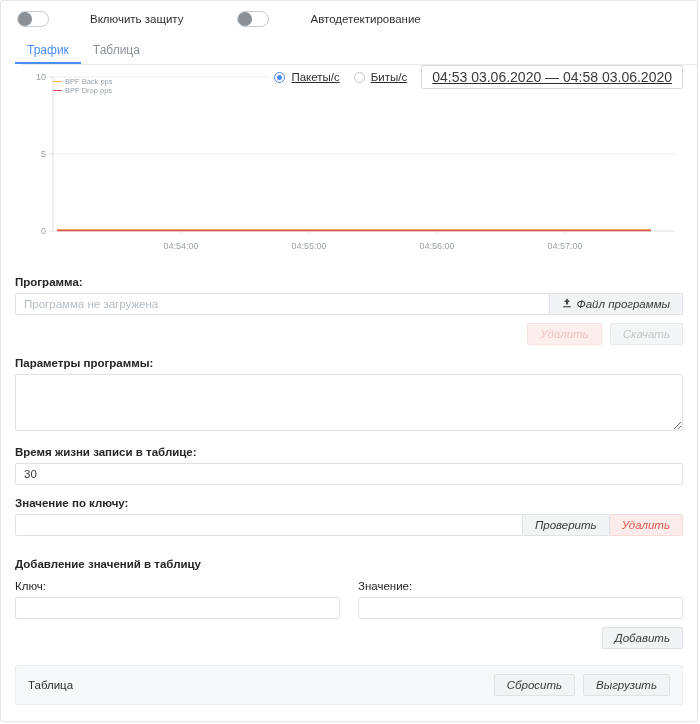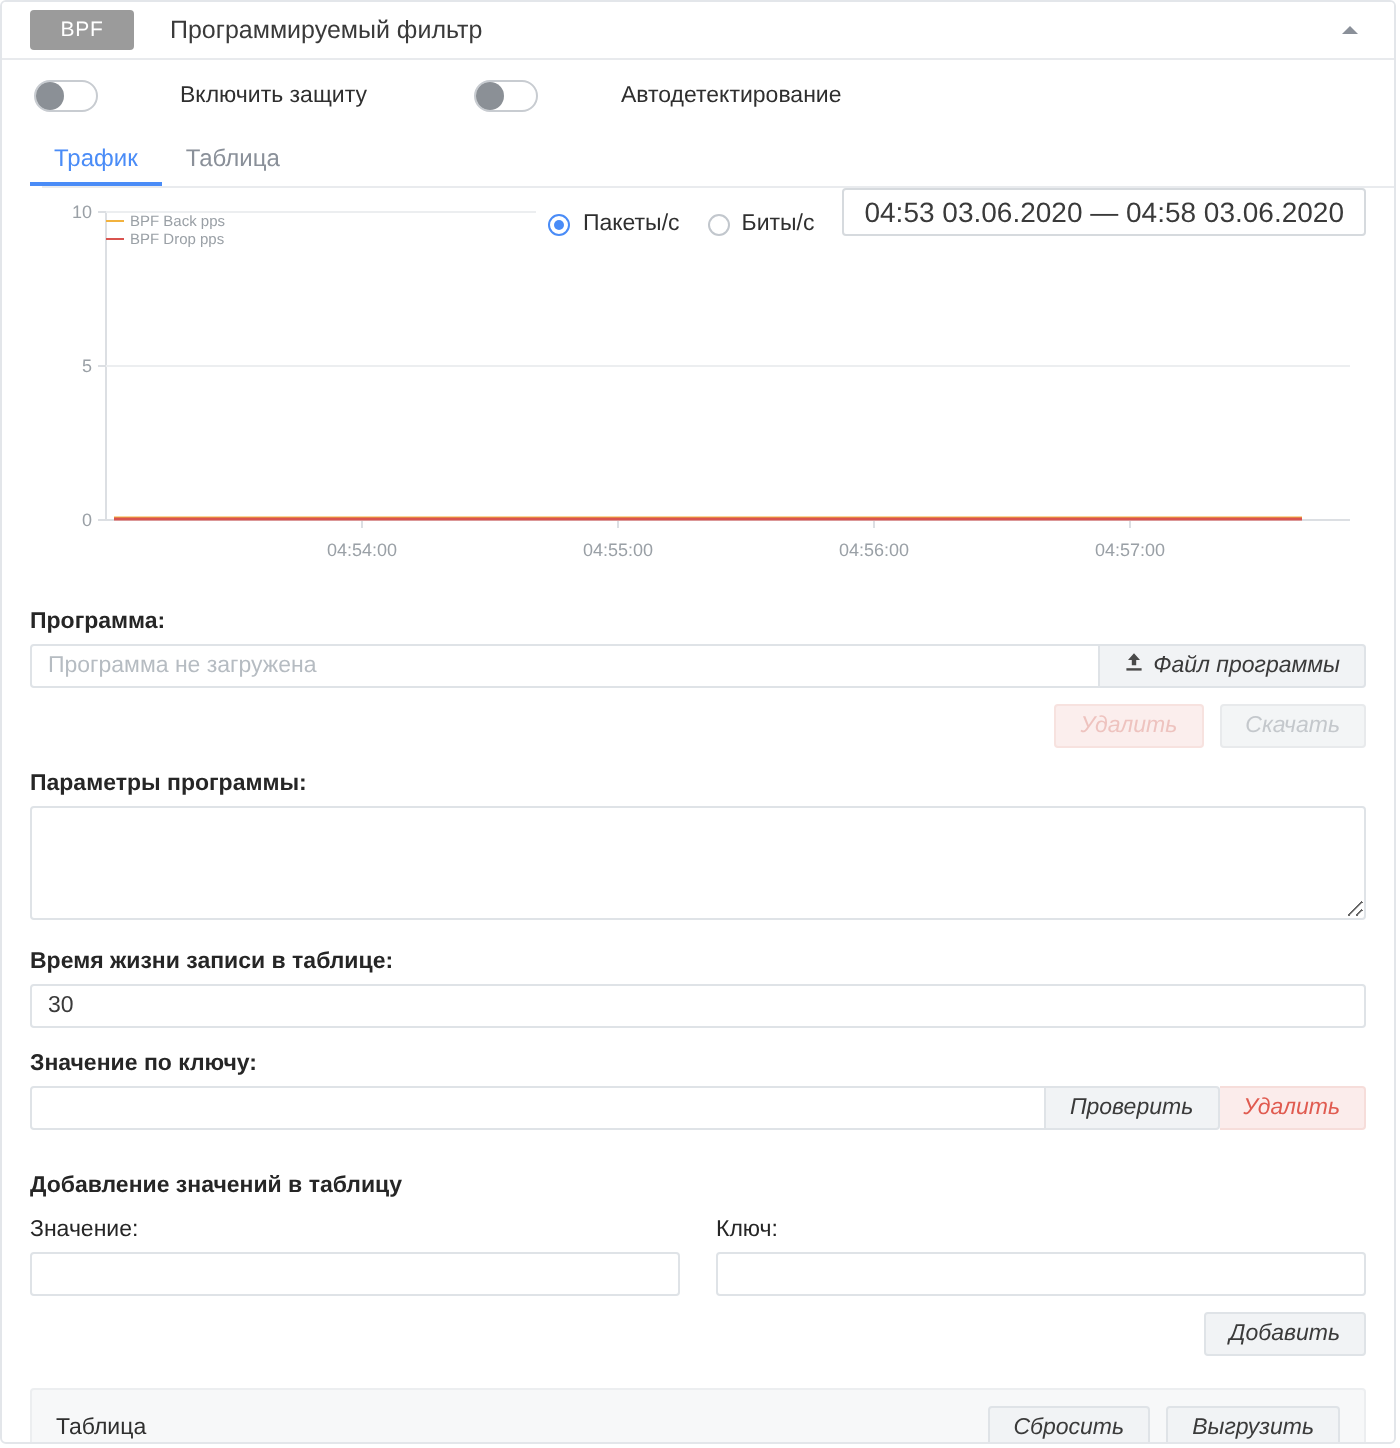--- a/index.html
+++ b/index.html
@@ -139,26 +139,27 @@
     left: 6px;
     top: 25px;
     width: 762px;
     max-width: 765px;
     height: 1px;
     background: #e9ebee;
   }
   .chart-controls {
     margin-left: auto;
     display: flex;
-    align-items: flex-end;
+    align-items: center;
     gap: 0;
     position: relative;
     z-index: 2;
     background: #fff;
     padding-left: 6px;
+    text-decoration: underline;
   }
   .radio-item {
     display: flex;
     align-items: center;
     margin-right: 14px;
     cursor: pointer;
     white-space: nowrap;
   }
   .radio {
     width: 11px; height: 11px;
@@ -350,27 +351,20 @@
     margin-left: auto;
     display: flex;
     gap: 8px;
   }
 </style>
 </head>
 <body>
 
 <div class="panel">
 
-  <div class="panel-header">
-    <div class="badge-bpf">BPF</div>
-    <div class="panel-title">Программируемый фильтр</div>
-    <div class="collapse-btn">
-      <span class="chev-up"></span>
-    </div>
-  </div>
 
   <div class="toggle-row">
     <div class="switch">
       <span class="knob"></span>
     </div>
     <span class="toggle-label">Включить защиту</span>
     <div class="switch">
       <span class="knob"></span>
     </div>
     <span class="toggle-label">Автодетектирование</span>
@@ -466,25 +460,25 @@
     <div class="row-inline">
       <input class="input" type="text" style="">
       <button class="btn attached">Проверить</button>
       <button class="btn danger attached">Удалить</button>
     </div>
 
     <div class="section-title">Добавление значений в таблицу</div>
 
     <div class="two-col">
       <div class="col">
+        <div class="field-label" style="margin-top:0">Ключ:</div>
+        <input class="input" type="text" style="">
+      </div>
+      <div class="col">
         <div class="field-label" style="margin-top:0">Значение:</div>
-        <input class="input" type="text" style="">
-      </div>
-      <div class="col">
-        <div class="field-label" style="margin-top:0">Ключ:</div>
         <input class="input" type="text" style="">
       </div>
     </div>
 
     <div class="btn-row">
       <button class="btn">Добавить</button>
     </div>
 
     <div class="table-bar">
       <span class="table-bar-label">Таблица</span>

